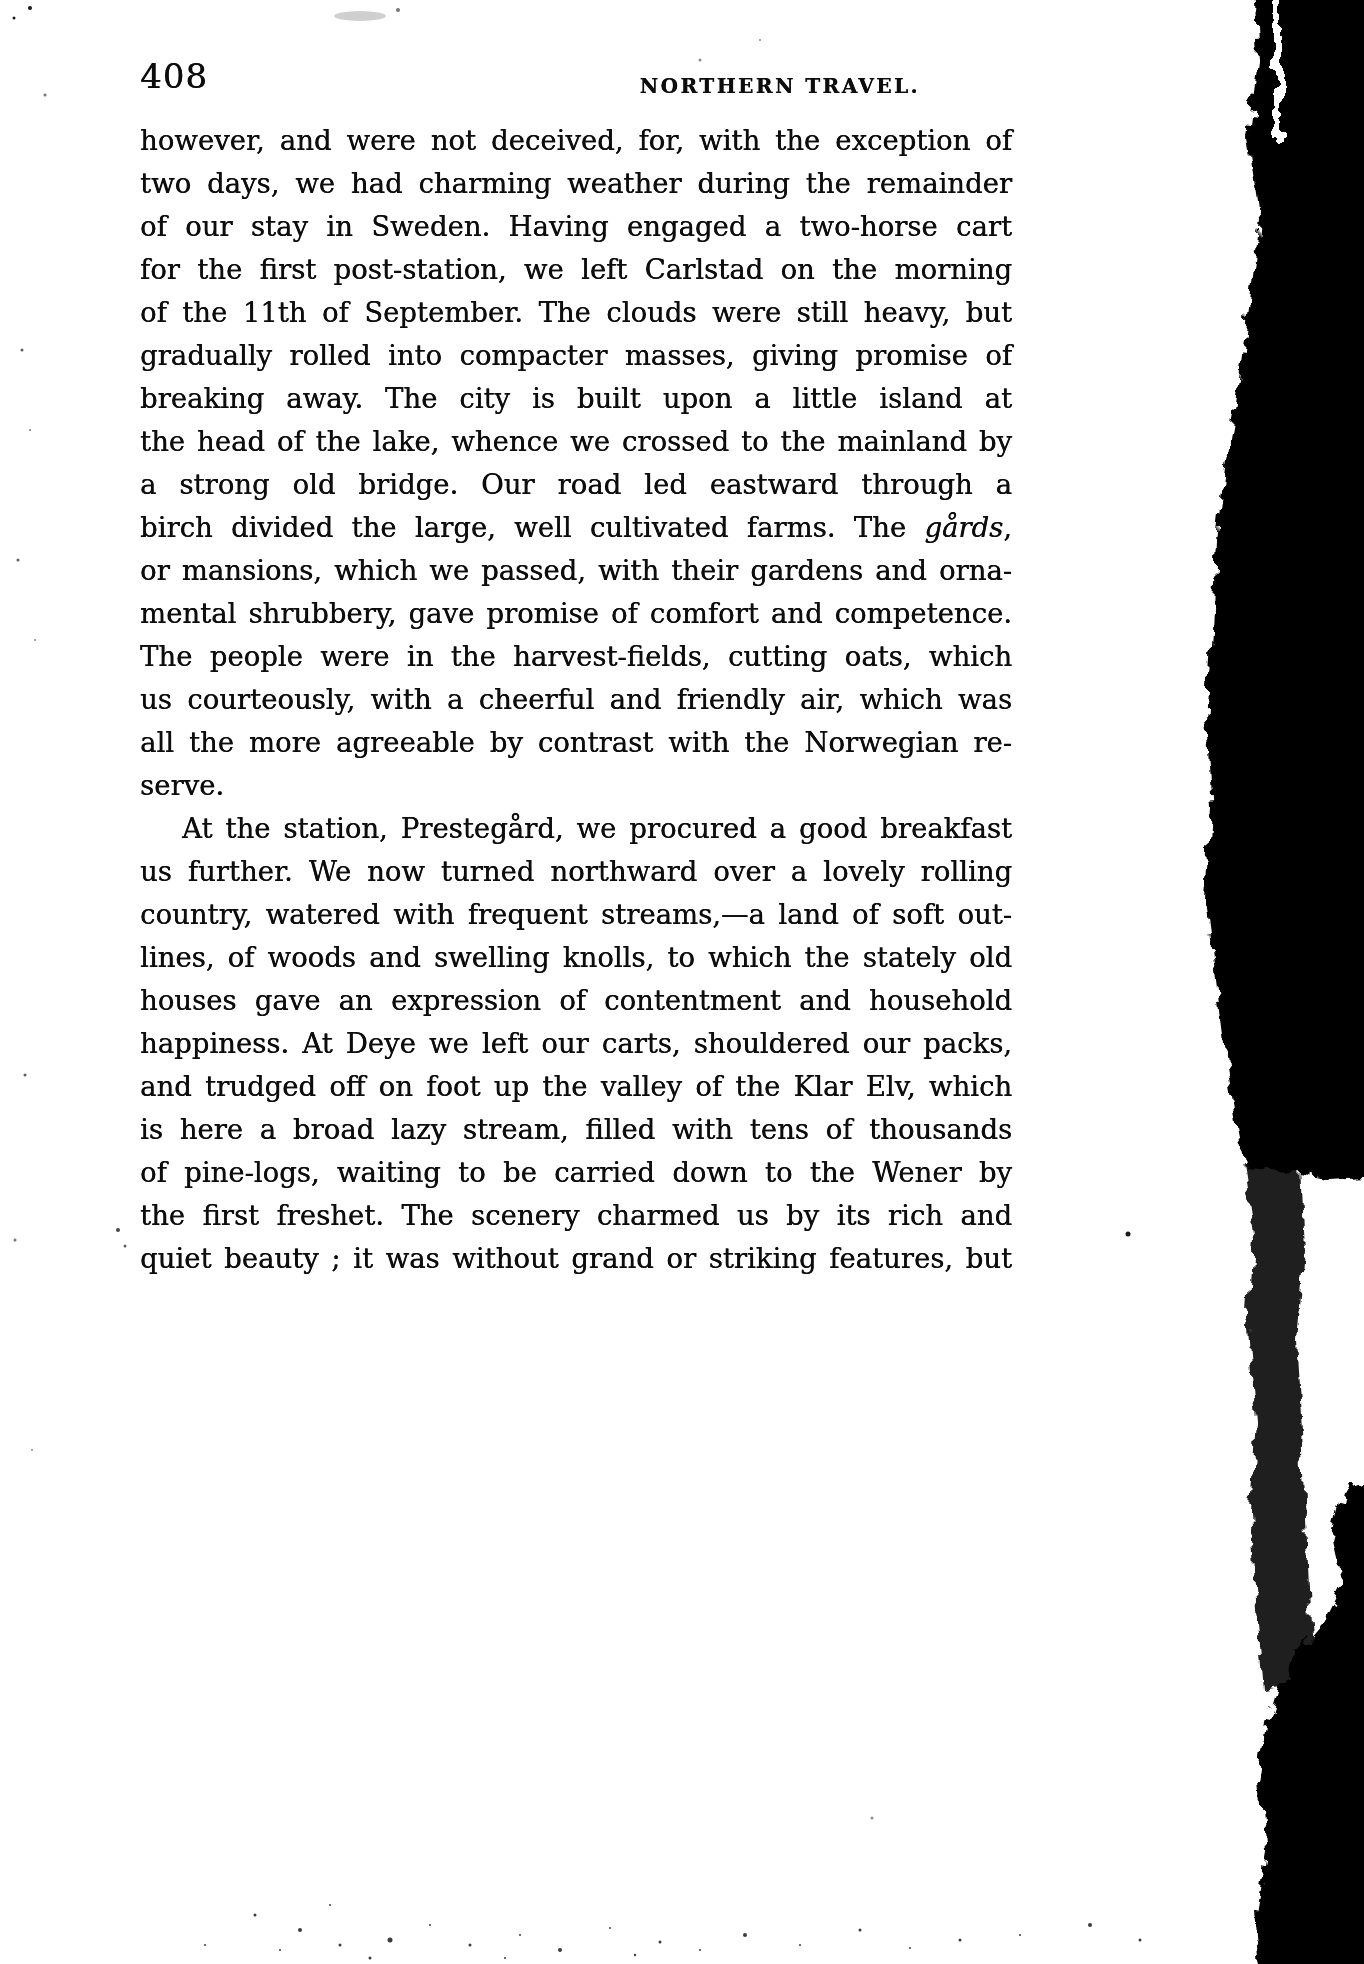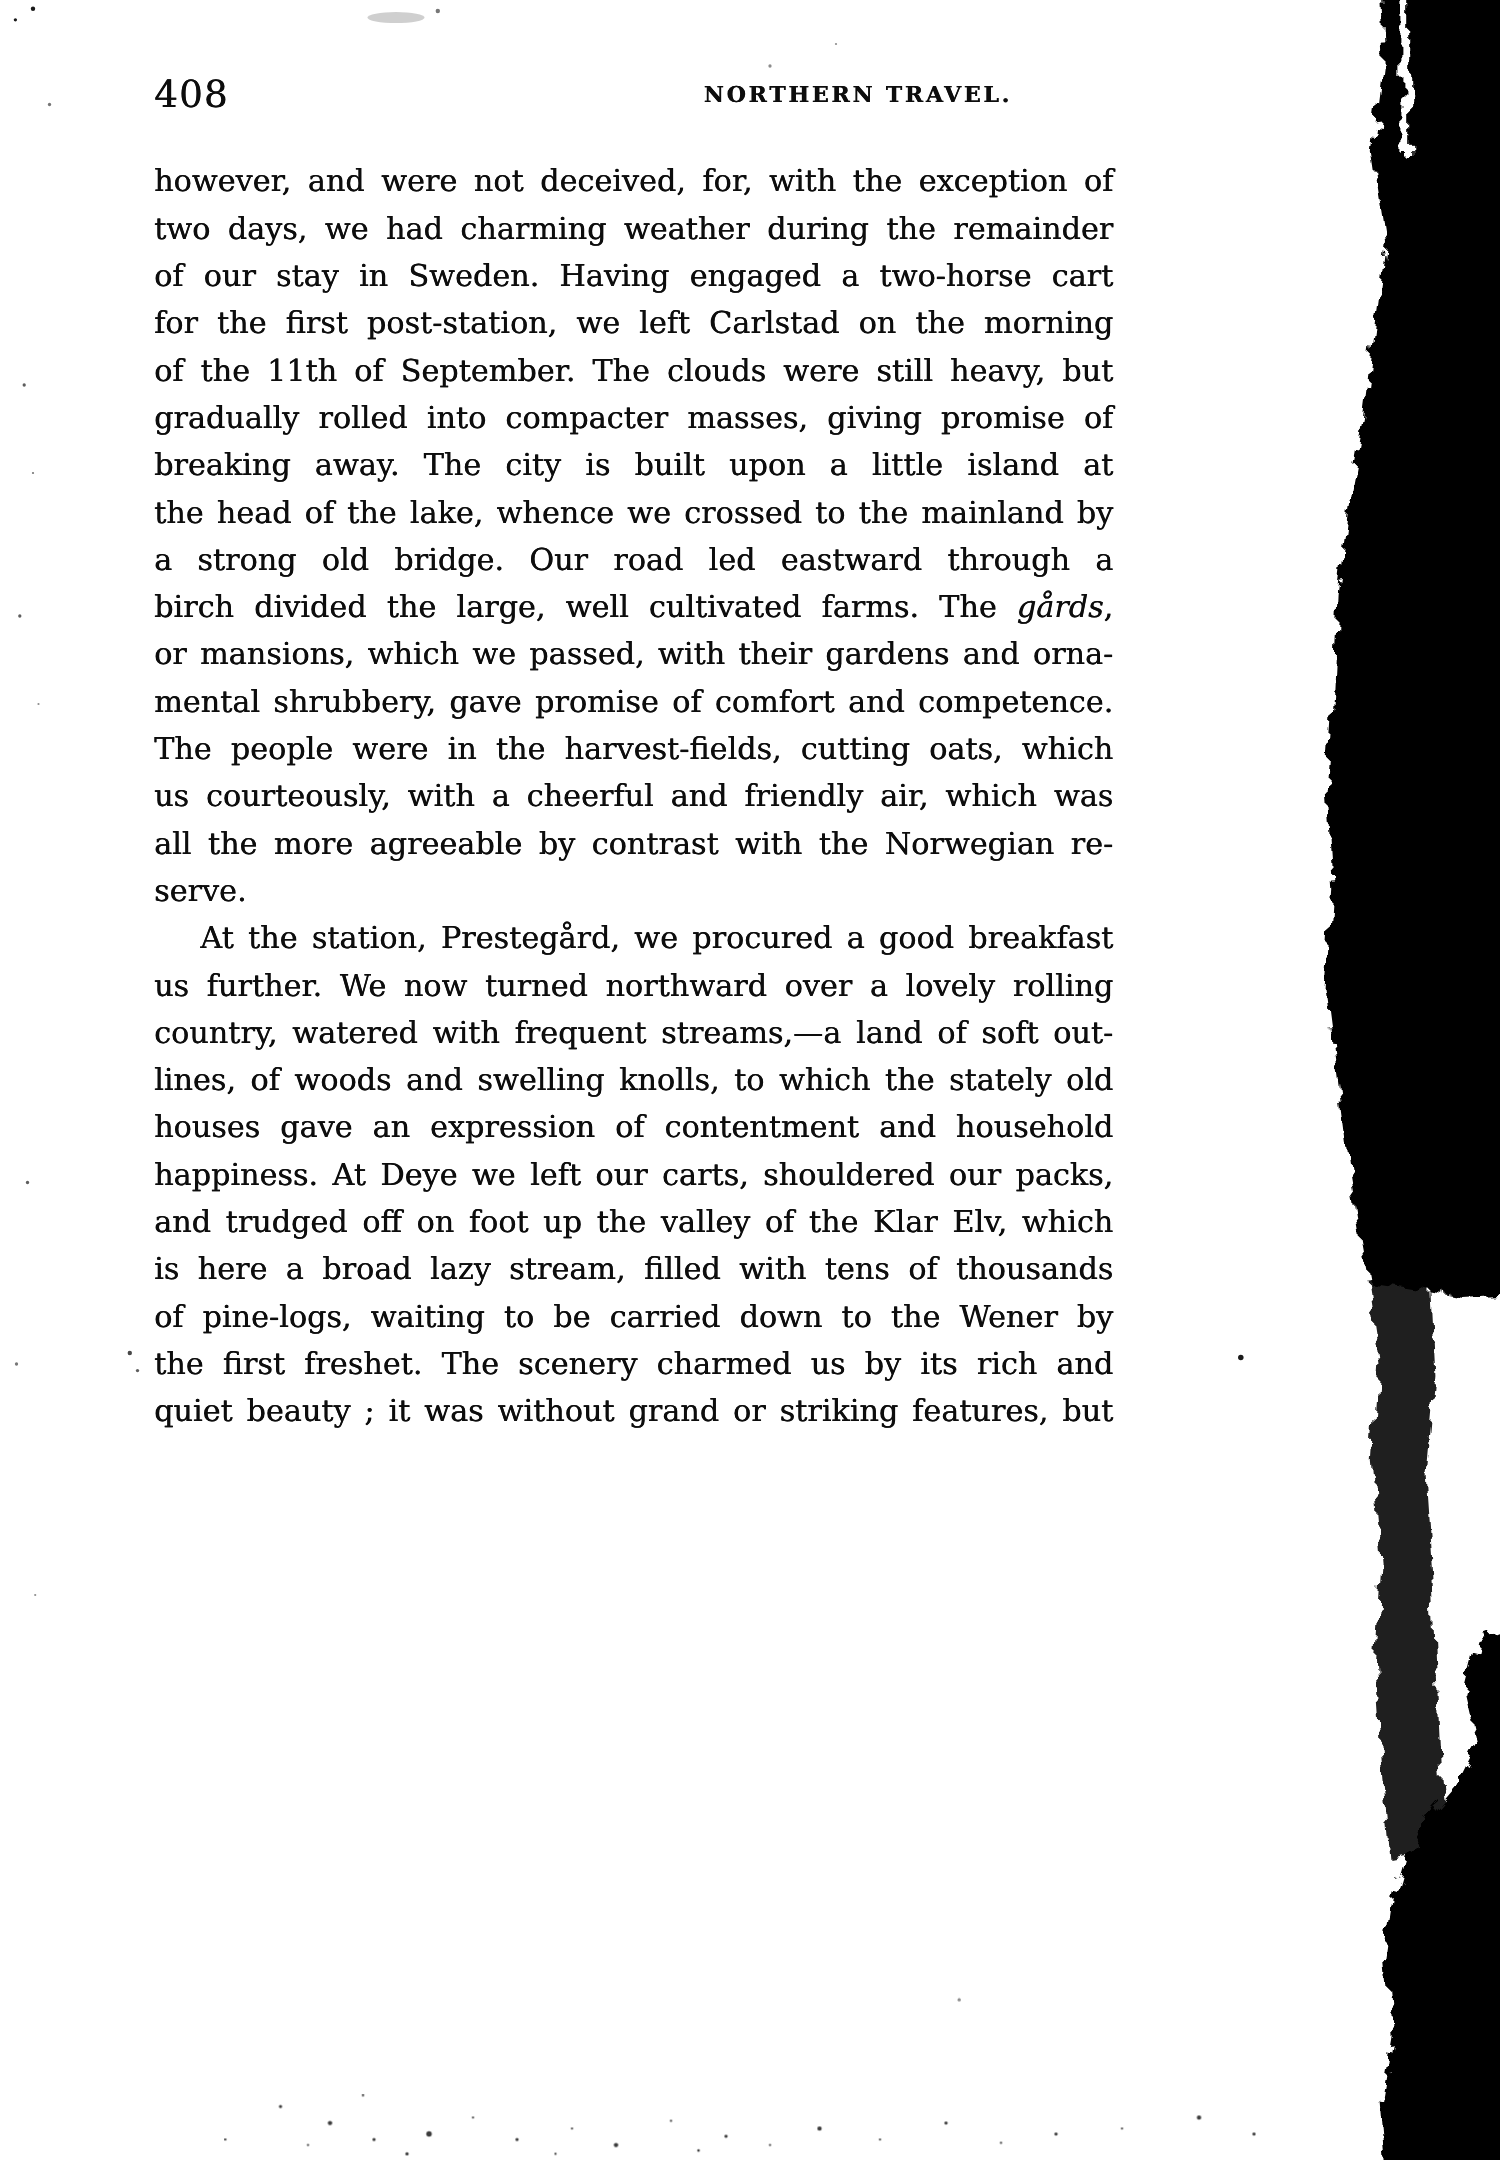--- a/index.html
+++ b/index.html
@@ -5,32 +5,32 @@
   html,body { margin:0; padding:0; }
   body {
     width:1364px; height:1964px;
     background:#ffffff;
     position:relative;
     overflow:hidden;
     font-family:"DejaVu Serif", "Liberation Serif", serif;
     color:#0d0d0d;
   }
   .page-number {
-    position:absolute; left:140px; top:66px;
+    position:absolute; left:140px; top:56px;
     font-size:34px; letter-spacing:1px;
     text-shadow:0.4px 0 0 currentColor;
   }
   .running-head {
     position:absolute; left:140px; top:74px; width:780px;
     text-align:right;
     font-size:20px; font-weight:bold; letter-spacing:2.5px;
     text-shadow:0.3px 0 0 currentColor;
   }
   .body-text {
-    position:absolute; left:140px; top:144px; width:872px;
+    position:absolute; left:140px; top:119px; width:872px;
     font-size:27.5px; line-height:43px;
     text-shadow:0.35px 0 0 currentColor;
   }
   .line {
     height:43px;
     text-align:justify;
     text-align-last:justify;
     text-justify:inter-word;
     white-space:normal;
   }

